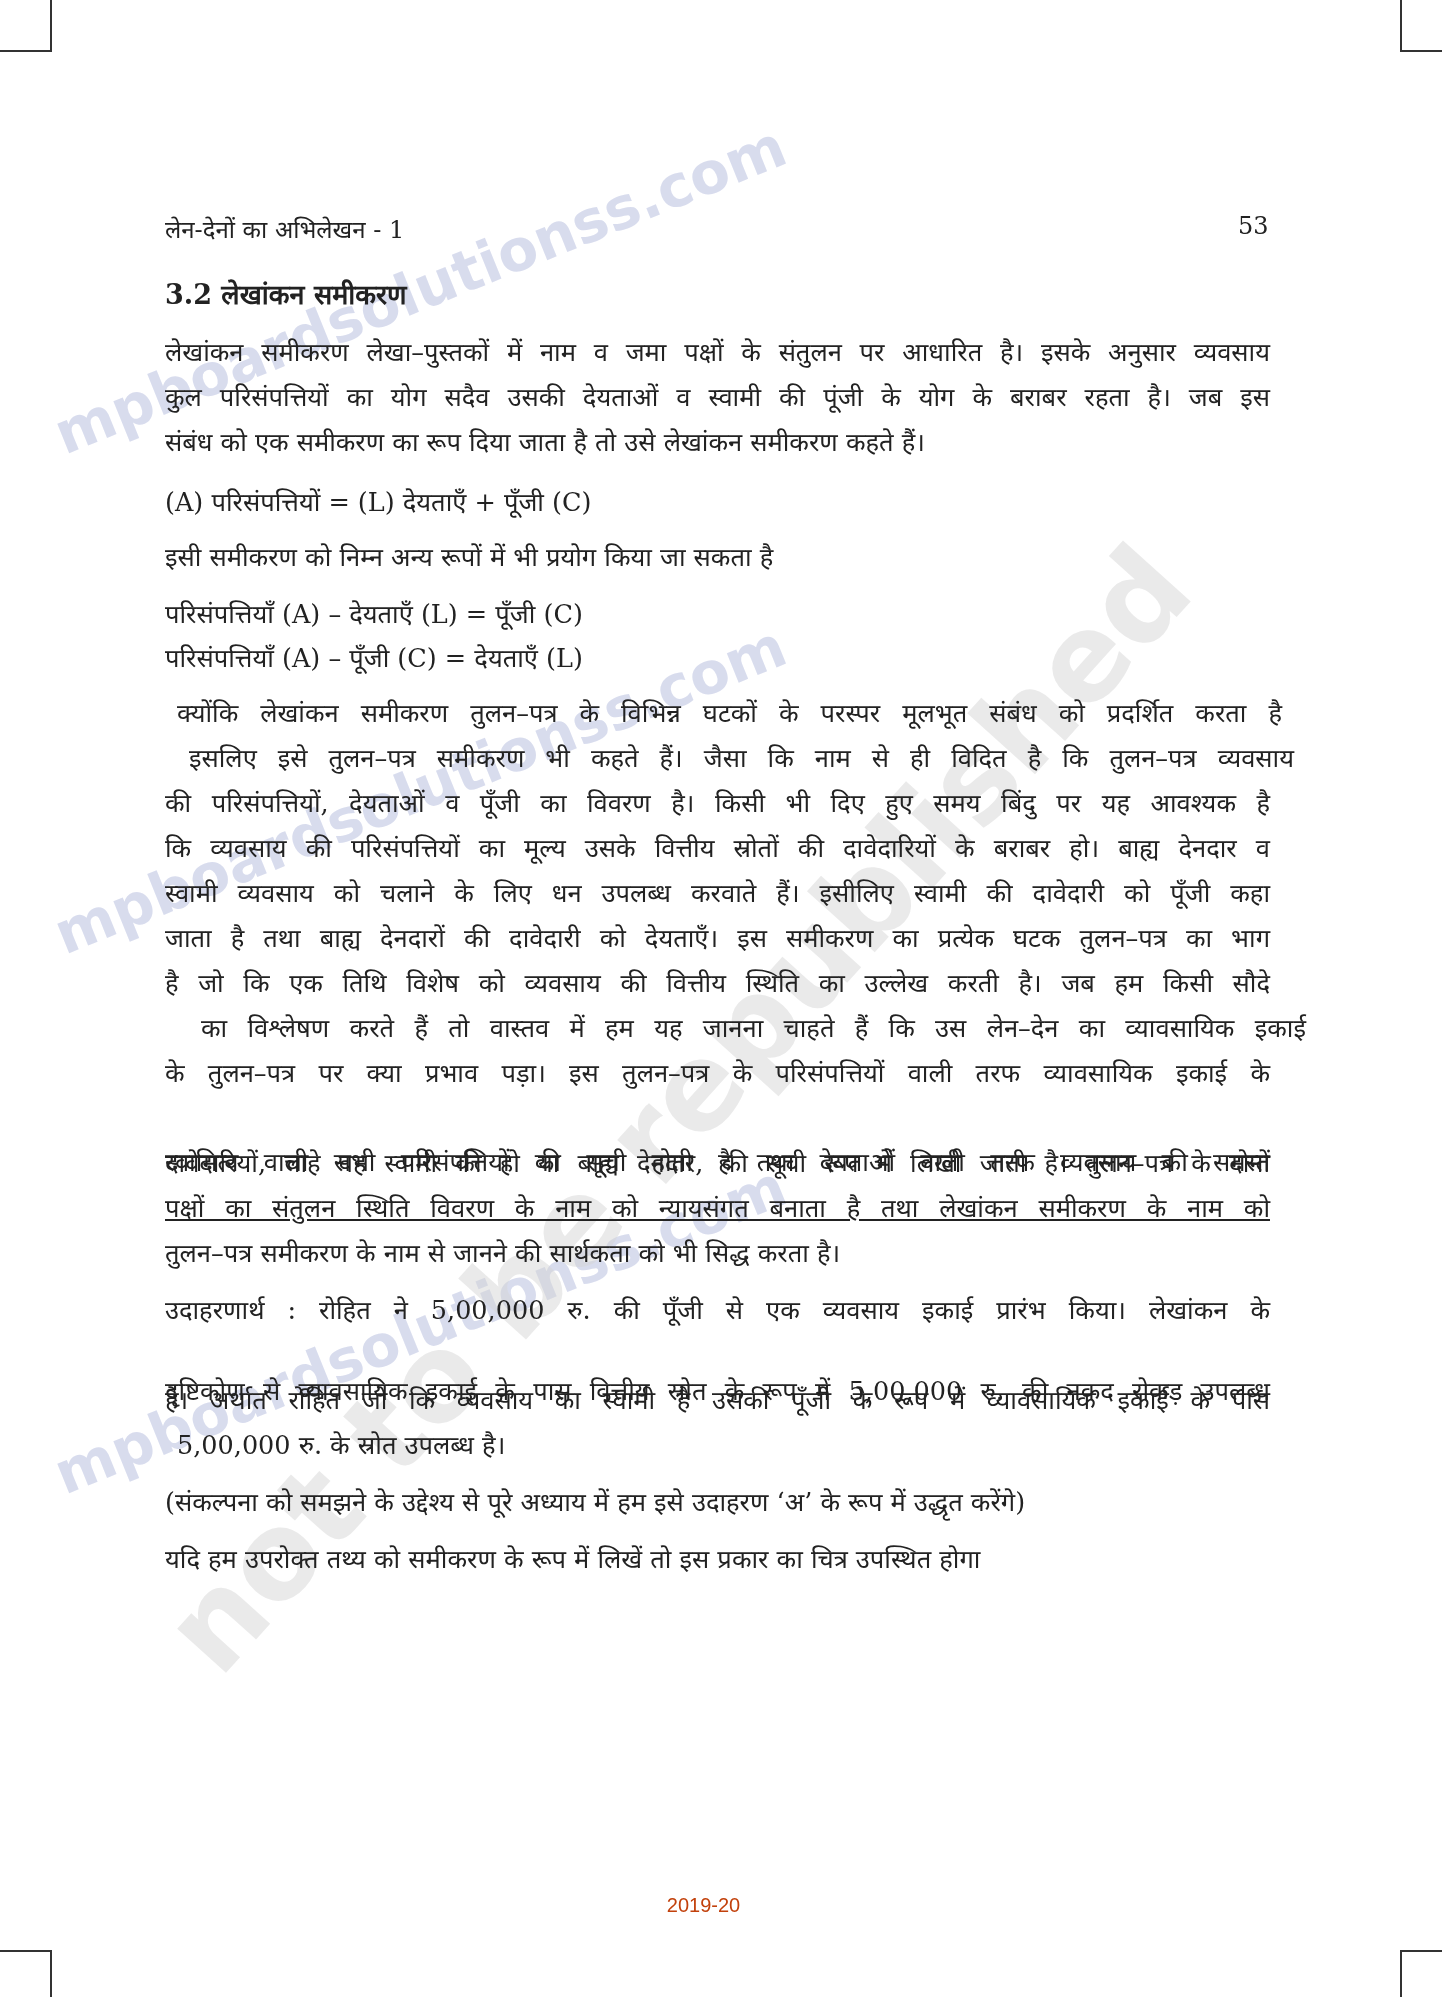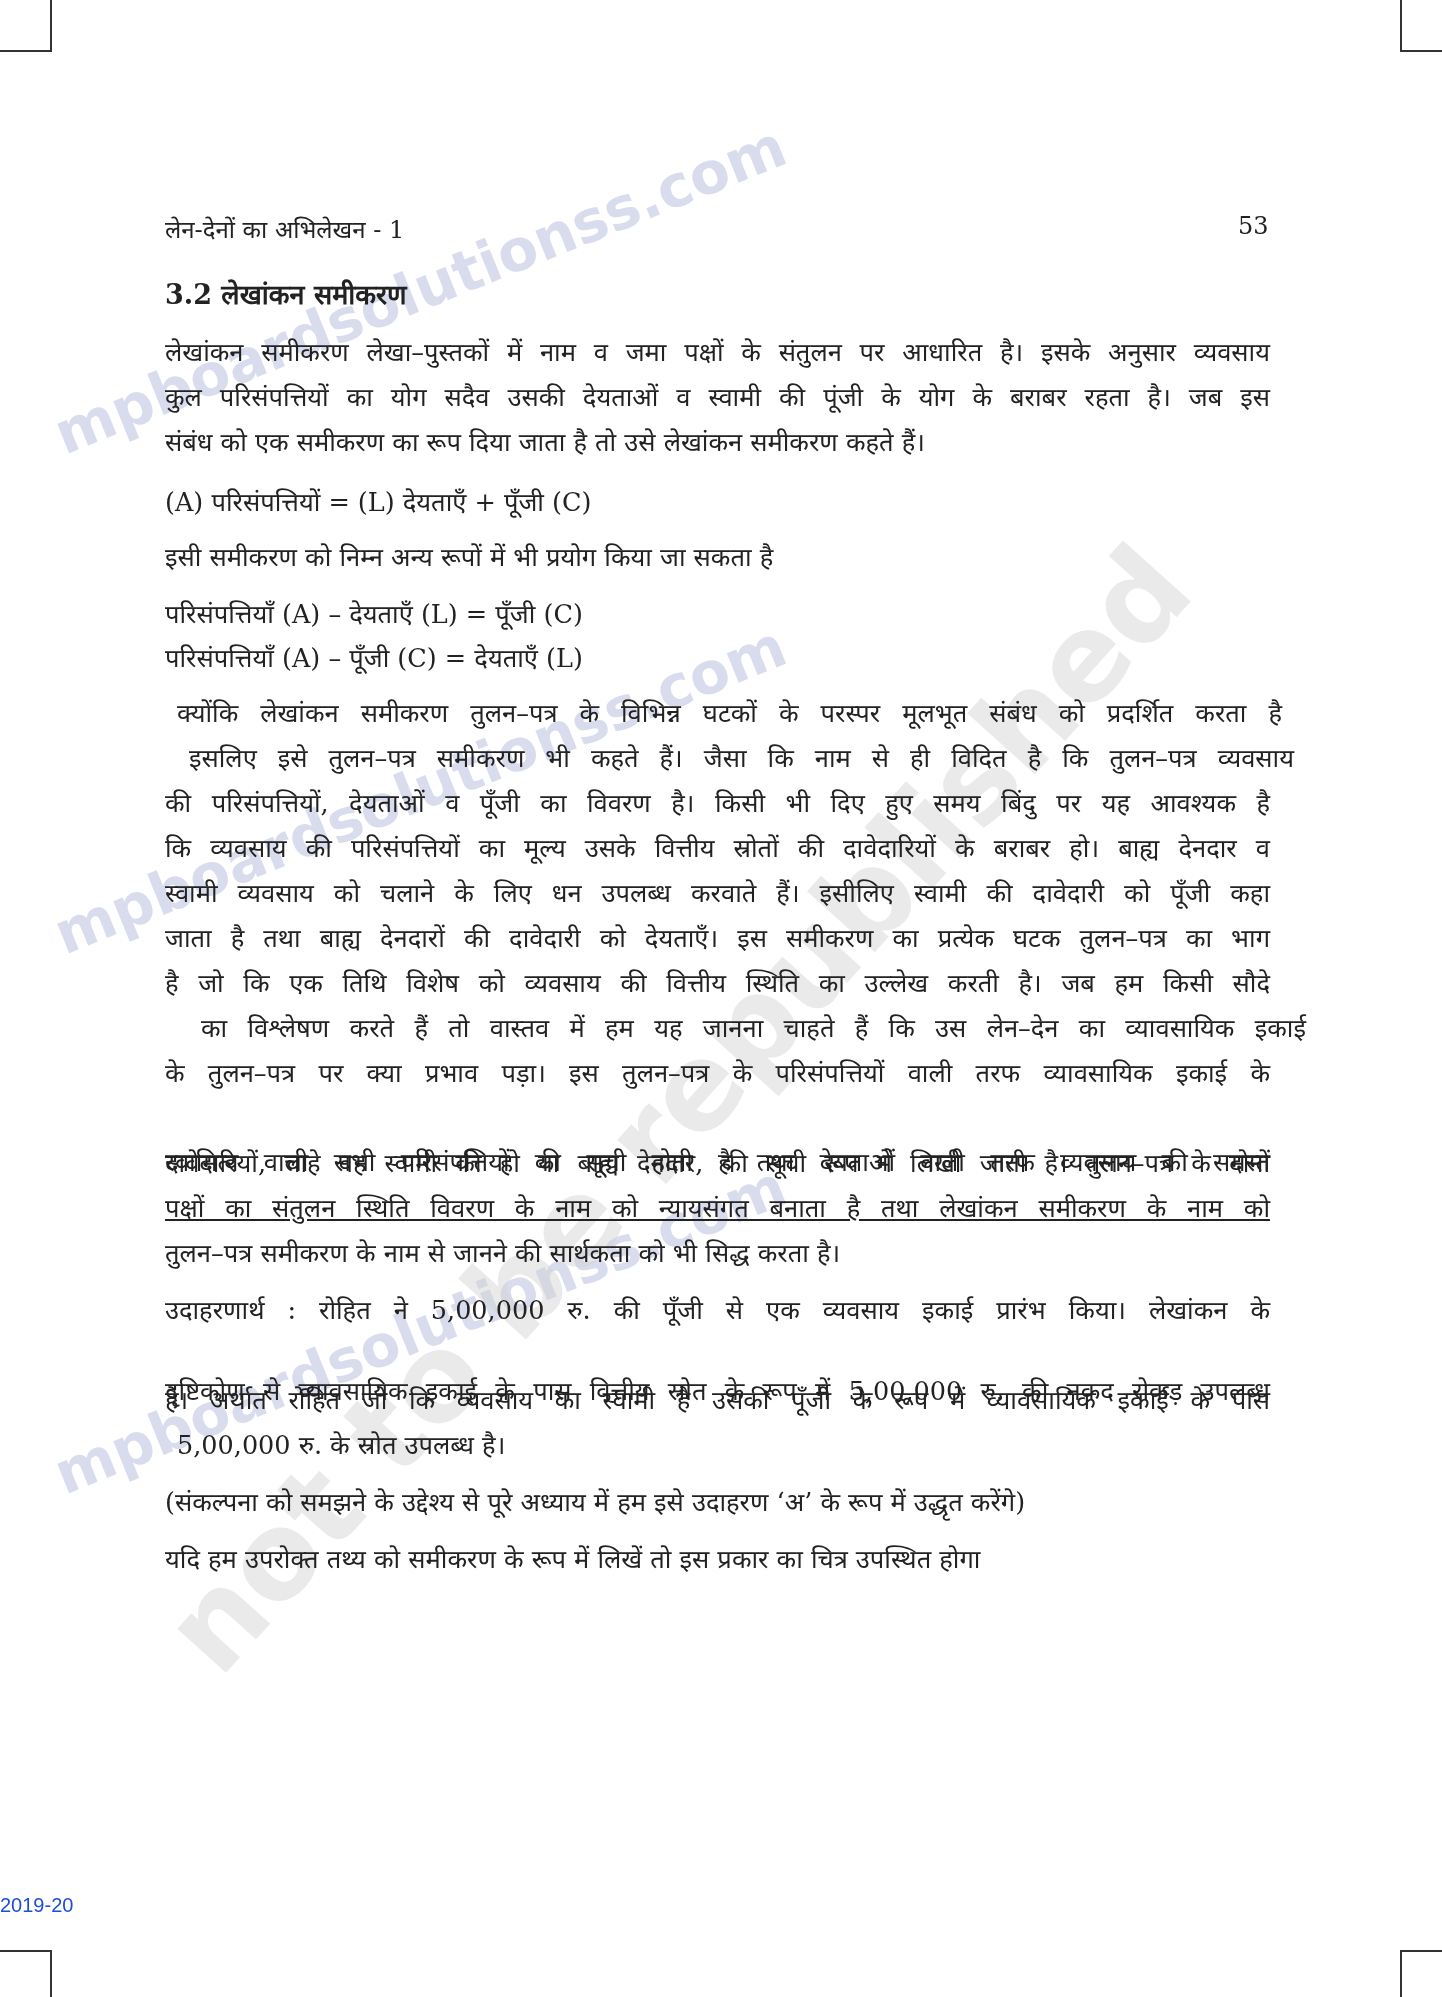--- a/index.html
+++ b/index.html
@@ -9,22 +9,22 @@
   .watermark { position: absolute; font-family: "DejaVu Sans", "Liberation Sans", sans-serif;
                font-weight: bold; color: #b9c0e0; opacity: 0.55; white-space: nowrap;
                transform-origin: left bottom; pointer-events: none; }
   .watermark.gray { color: #d6d6d6; opacity: 0.5; }
   .running-head { position: absolute; left: 165px; top: 212px; font-size: 24px; }
   .page-number { position: absolute; left: 1238px; top: 212px; font-size: 24px; }
   .heading { position: absolute; left: 165px; top: 275px; font-size: 27px; font-weight: bold; }
   .line { position: absolute; left: 165px; width: 1105px; font-size: 25.5px; white-space: nowrap;
           text-align: justify; text-align-last: justify; }
   .line.last { text-align-last: left; }
-  .footer { position: absolute; left: 0; width: 1407px; top: 1894px; 
-            font-family: "Liberation Sans", sans-serif; font-size: 20px; color: #1d4ed8; }
+  .footer { position: absolute; left: 0; width: 1407px; top: 1894px; text-align: center;
+            font-family: "Liberation Sans", sans-serif; font-size: 20px; color: #c2410c; }
 </style>
 </head>
 <body>
 
 <div class="crop" style="left:50px;top:0;width:2px;height:50px;"></div>
 <div class="crop" style="left:0;top:50px;width:52px;height:2px;"></div>
 <div class="crop" style="left:1400px;top:0;width:2px;height:50px;"></div>
 <div class="crop" style="left:1400px;top:50px;width:42px;height:2px;"></div>
 <div class="crop" style="left:0;top:1950px;width:52px;height:2px;"></div>
 <div class="crop" style="left:50px;top:1950px;width:2px;height:47px;"></div>

